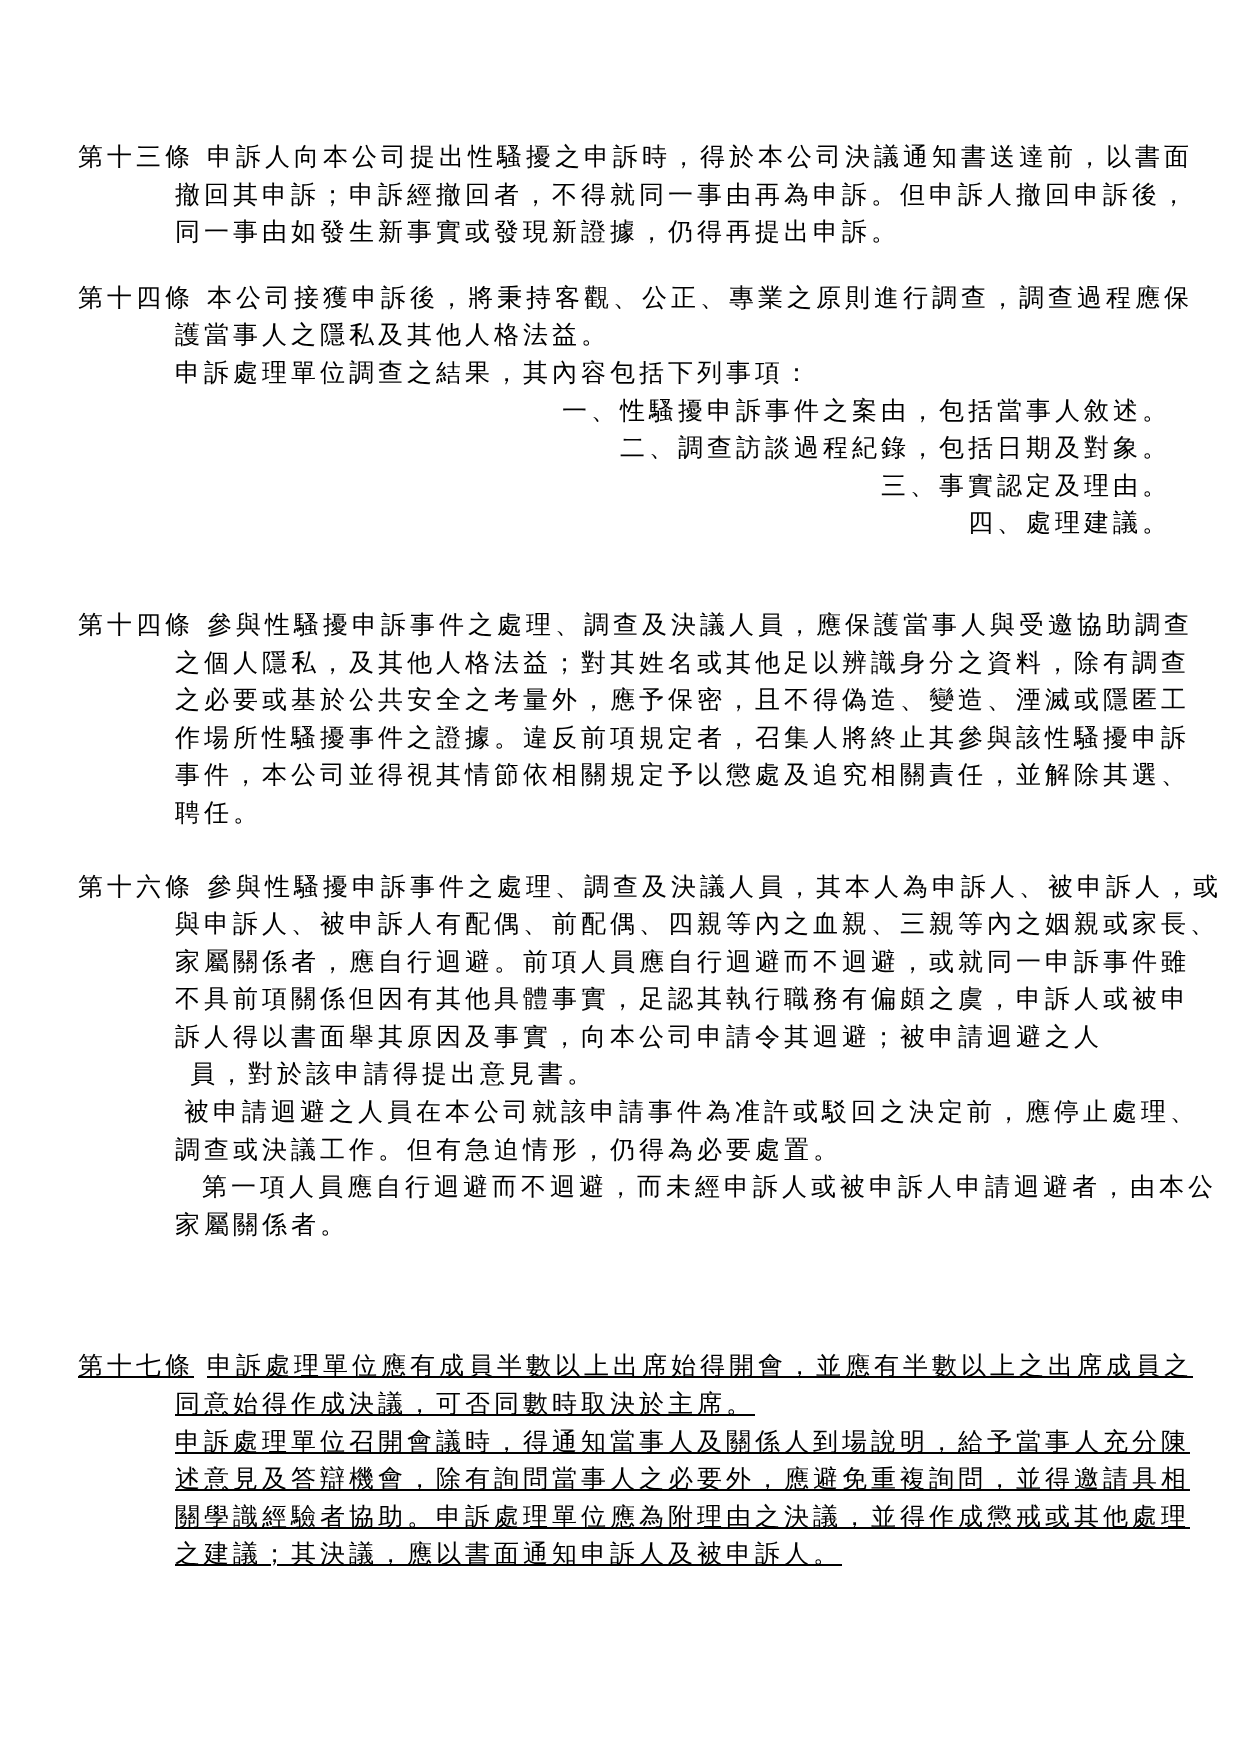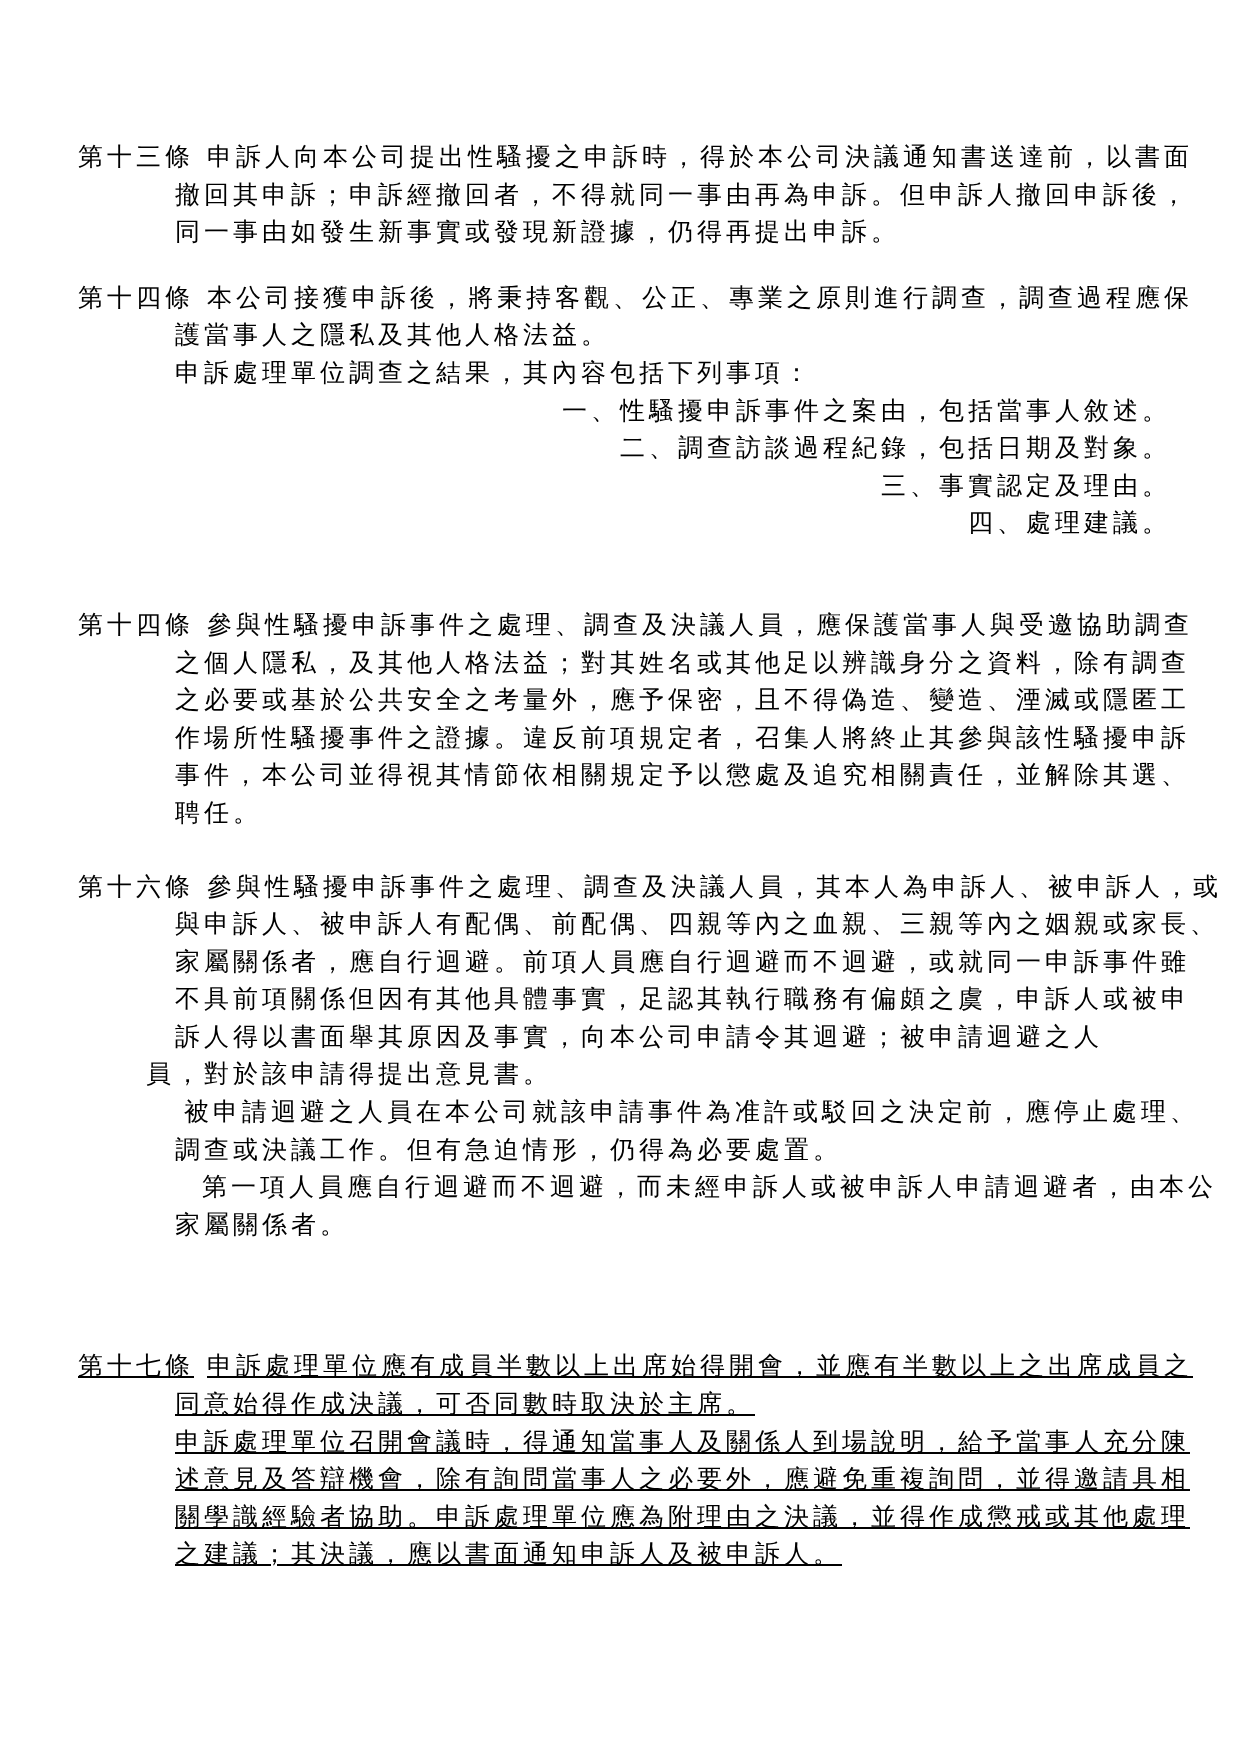--- a/index.html
+++ b/index.html
@@ -33,21 +33,21 @@
     line-height:37.6px;
     letter-spacing:4px;
     white-space:nowrap;
     color:#000000;
   }
   .k-head{display:flex;align-items:baseline;}
   .artnum{flex:0 0 auto;margin-right:13px;}
   .k-body{margin-left:97px;}
   .k-item{margin-left:128px;text-align:right;}
   .k-indent1{margin-left:106px;}  
-  .k-indent2{margin-left:68px;}  
+  .k-indent2{margin-left:112px;}  
   .k-indent3{margin-left:124px;}  
 </style>
 </head>
 <body>
 
 <div class="page">
   <div id="articles">
       <div class="article">
         <div class="line k-head">
           <span class="artnum">第十三條</span>

